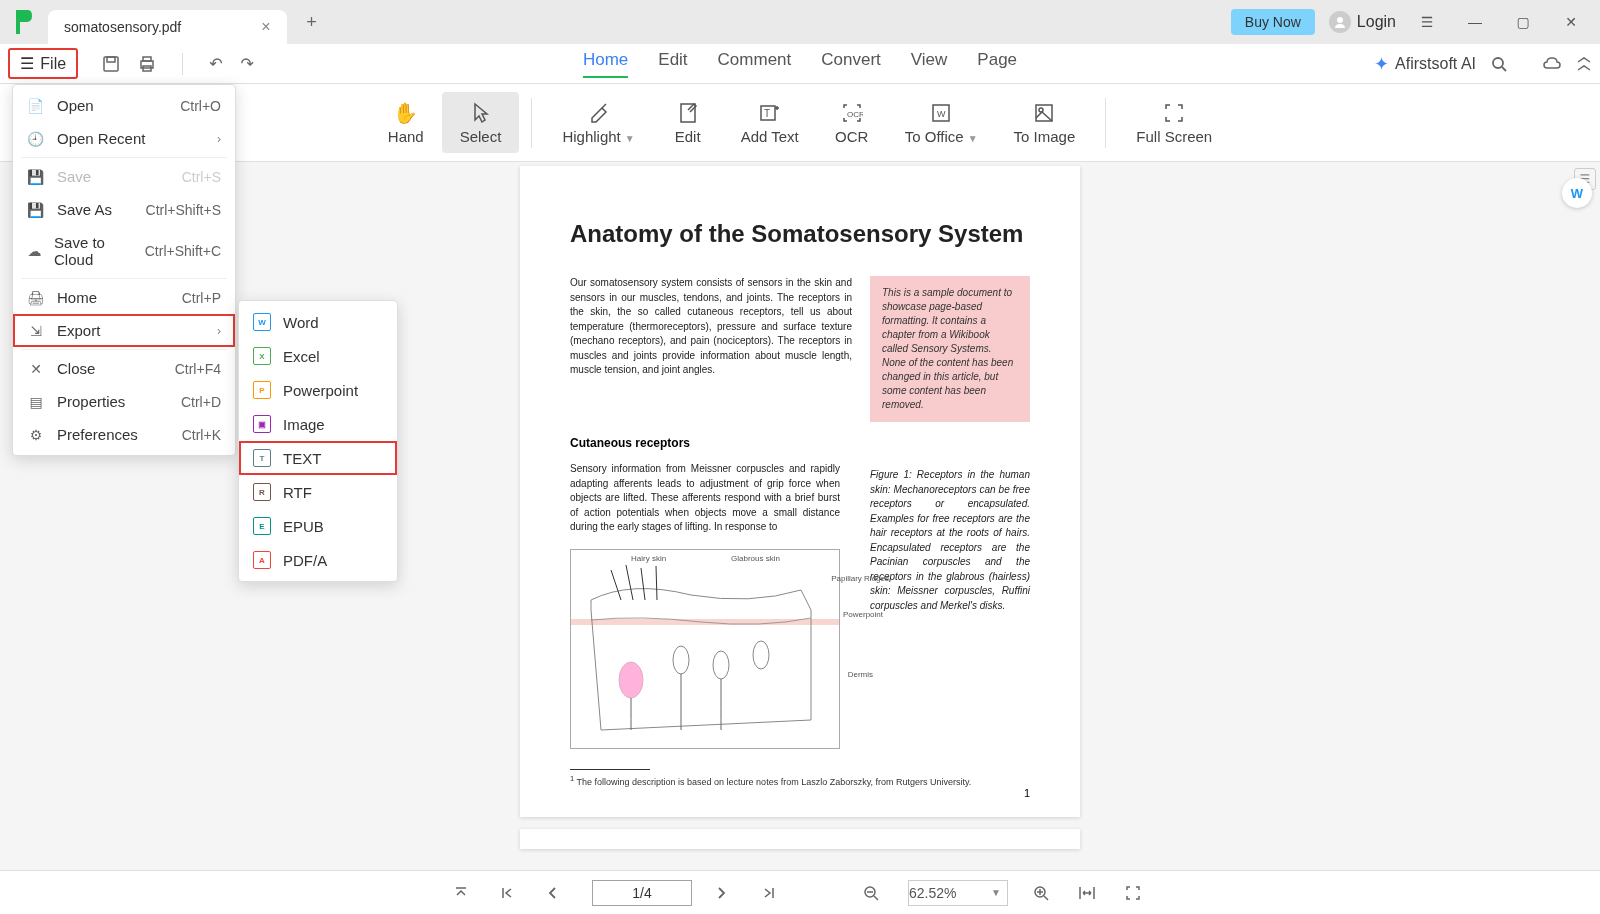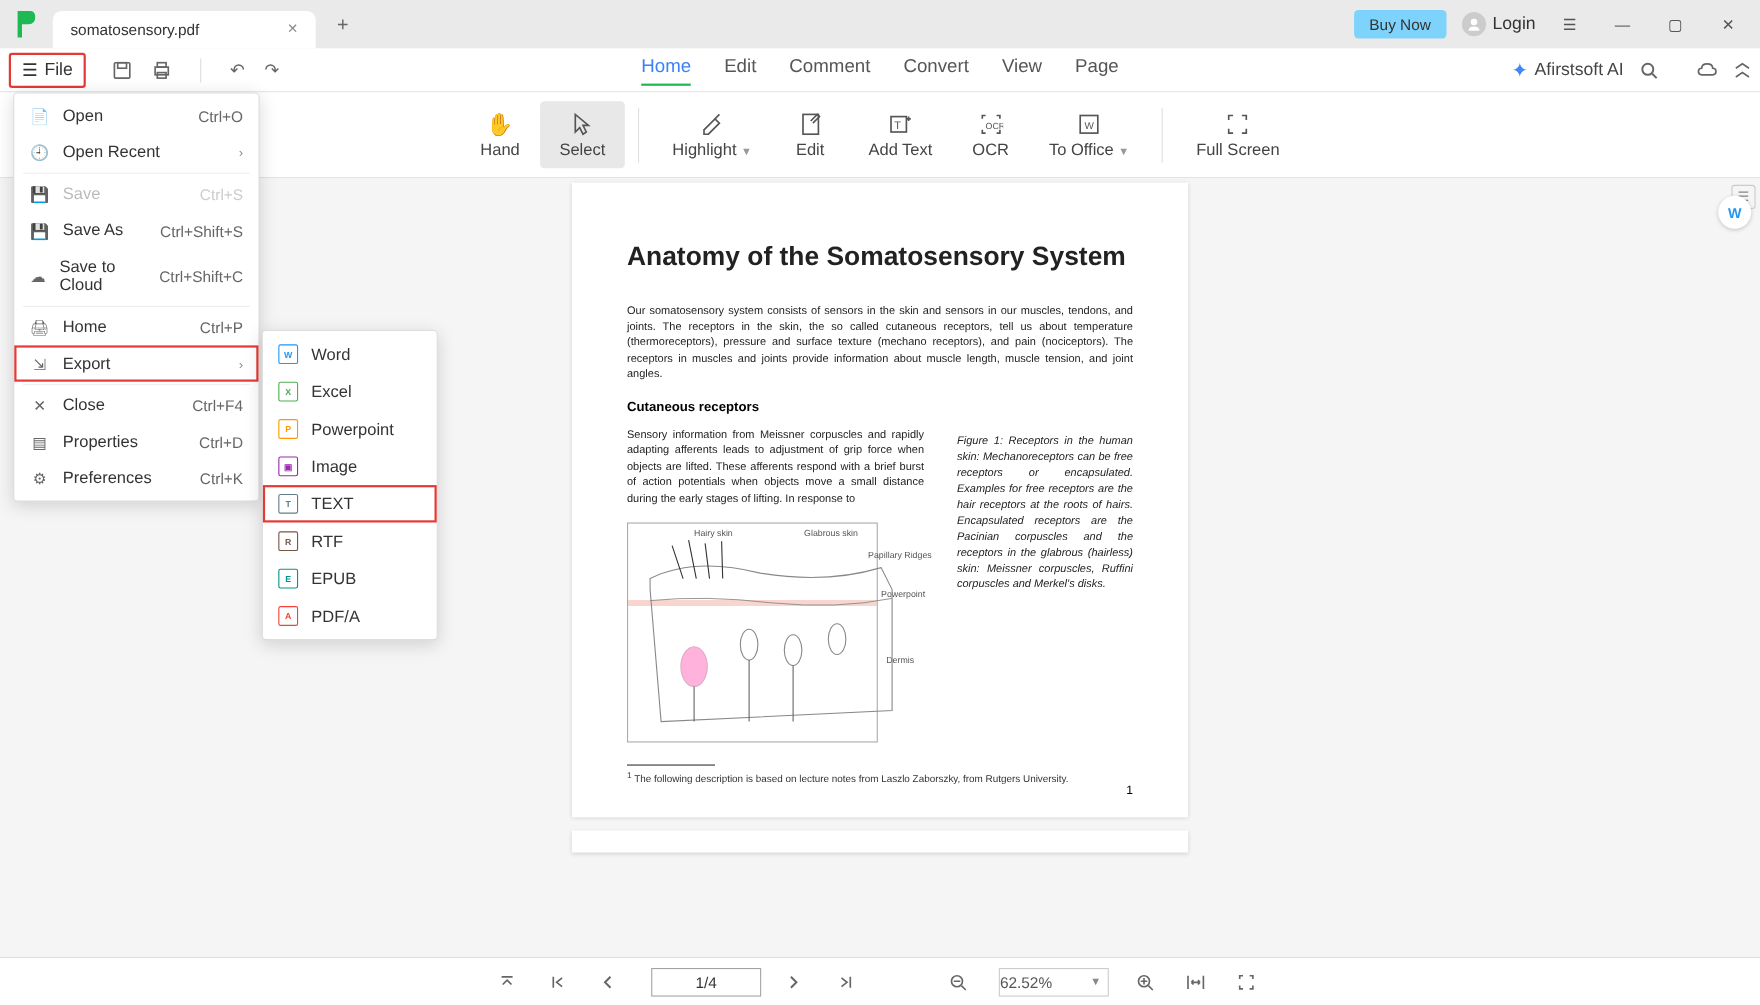--- a/index.html
+++ b/index.html
@@ -48,21 +48,21 @@
 .page { width: 560px; background: #fff; box-shadow: 0 1px 4px rgba(0,0,0,0.15); padding: 54px 50px 30px 50px; font-family: Georgia, 'Times New Roman', serif; position: relative; }
 .page h1 { font-size: 24px; font-weight: 600; margin-bottom: 28px; color: #222; }
 .page .source { font-variant: small-caps; font-size: 11px; color: #333; margin-bottom: 18px; }
 .page .source sup { font-size: 8px; }
 .page-body { display: flex; gap: 18px; }
 .page-left { flex: 1; font-size: 10px; line-height: 1.45; text-align: justify; color: #222; }
 .page-right { width: 160px; }
 .pink-box { background: #f8cccc; padding: 10px 12px; font-size: 10px; font-style: italic; line-height: 1.4; color: #333; }
 .subhead { font-size: 12px; font-weight: bold; margin: 14px 0 6px 0; }
 .page-body2 { display: flex; gap: 30px; margin-top: 12px; }
-.diagram-box { width: 228px; height: 200px; border: 1px solid #aaa; margin-top: 14px; position: relative; background: linear-gradient(to bottom, #fff 0%, #fff 35%, #f9d5d0 35%, #f9d5d0 38%, #fff 38%); }
+.diagram-box { width: 270px; height: 200px; border: 1px solid #aaa; margin-top: 14px; position: relative; background: linear-gradient(to bottom, #fff 0%, #fff 35%, #f9d5d0 35%, #f9d5d0 38%, #fff 38%); }
 .diag-label { position: absolute; font-size: 8px; color: #555; }
 .fig-caption { font-size: 10px; font-style: italic; line-height: 1.45; text-align: justify; color: #222; }
 .footnote-rule { border-top: 1px solid #333; width: 80px; margin-top: 20px; }
 .footnote { font-size: 9px; color: #333; margin-top: 4px; }
 .page-num { position: absolute; bottom: 18px; right: 50px; font-size: 11px; }
 .right-rail { width: 44px; position: relative; }
 .float-badge { position: absolute; top: 16px; right: 8px; width: 30px; height: 30px; background: #fff; border-radius: 50%; box-shadow: 0 1px 4px rgba(0,0,0,0.2); display: flex; align-items: center; justify-content: center; color: #2196f3; font-size: 13px; font-weight: bold; }
 .side-handle { position: absolute; top: 6px; right: 4px; width: 22px; height: 22px; border: 1px solid #ccc; border-radius: 3px; display: flex; align-items: center; justify-content: center; color: #888; font-size: 12px; }
 
 
@@ -246,20 +246,30 @@
     </div>
     <div class="ribbon-item">
       <div class="ri-icon">
           <svg width="22" height="22" viewBox="0 0 22 22" fill="none" stroke="#555" stroke-width="1.5">
             <rect x="3" y="3" width="16" height="16"></rect>
             <text x="7" y="15" font-size="9" fill="#555" stroke="none">W</text>
           </svg>
         </div>
       <span><span>To Office</span><span class="dd-arrow">▼</span></span>
     </div>
+    <div class="ribbon-item">
+      <div class="ri-icon">
+          <svg width="22" height="22" viewBox="0 0 22 22" fill="none" stroke="#555" stroke-width="1.5">
+            <rect x="3" y="3" width="16" height="16"></rect>
+            <circle cx="8" cy="8" r="2"></circle>
+            <path d="M3 16 L9 10 L19 19"></path>
+          </svg>
+        </div>
+      <span>To Image</span>
+    </div>
   </div>
   <div class="ribbon-sep"></div>
   <div class="ribbon-group">
     <div class="ribbon-item">
       <div class="ri-icon">
           <svg width="22" height="22" viewBox="0 0 22 22" fill="none" stroke="#555" stroke-width="1.5">
             <path d="M3 7 L3 3 L7 3 M15 3 L19 3 L19 7 M19 15 L19 19 L15 19 M7 19 L3 19 L3 15"></path>
           </svg>
         </div>
       <span>Full Screen</span>
@@ -267,20 +277,23 @@
   </div>
 </div>
 
 <div class="workspace">
   <div class="left-rail"></div>
   <div class="canvas">
     <div class="page">
       <h1>Anatomy of the Somatosensory System</h1>
       <div class="page-body">
         <div class="page-left">Our somatosensory system consists of sensors in the skin and sensors in our muscles, tendons, and joints. The receptors in the skin, the so called cutaneous receptors, tell us about temperature (thermoreceptors), pressure and surface texture (mechano receptors), and pain (nociceptors). The receptors in muscles and joints provide information about muscle length, muscle tension, and joint angles.</div>
+        <div class="page-right">
+          <div class="pink-box">This is a sample document to showcase page-based formatting. It contains a chapter from a Wikibook called Sensory Systems. None of the content has been changed in this article, but some content has been removed.</div>
+        </div>
       </div>
       <div class="subhead">Cutaneous receptors</div>
       <div class="page-body2">
         <div style="flex:1">
           <div class="page-left" style="text-align:justify">Sensory information from Meissner corpuscles and rapidly adapting afferents leads to adjustment of grip force when objects are lifted. These afferents respond with a brief burst of action potentials when objects move a small distance during the early stages of lifting. In response to</div>
           <div class="diagram-box">
             <span class="diag-label" style="top:4px; left:60px">Hairy skin</span>
             <span class="diag-label" style="top:4px; left:160px">Glabrous skin</span>
             <span class="diag-label" style="top:24px; right:-50px">Papillary Ridges</span>
             <span class="diag-label" style="top:60px; right:-44px">Powerpoint</span>

